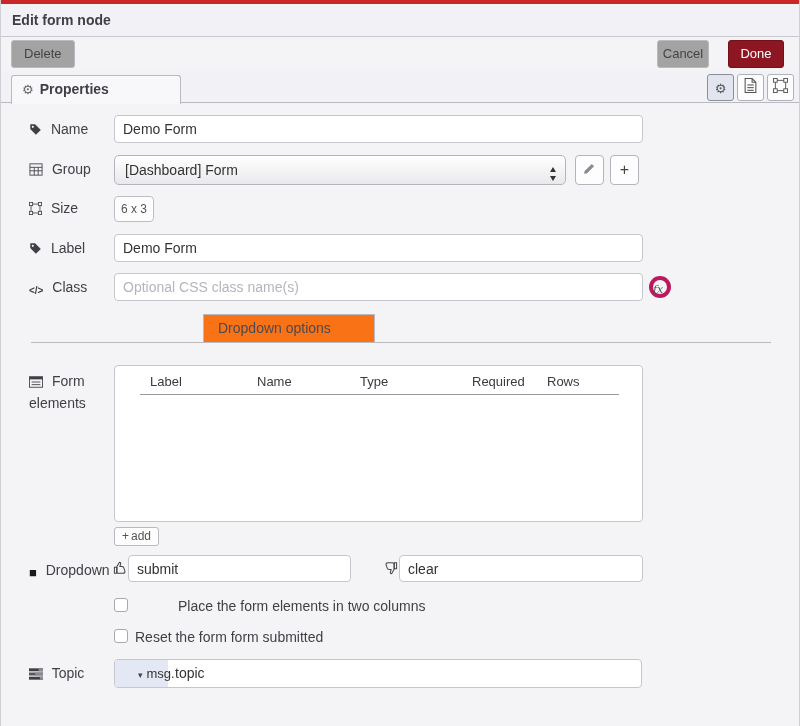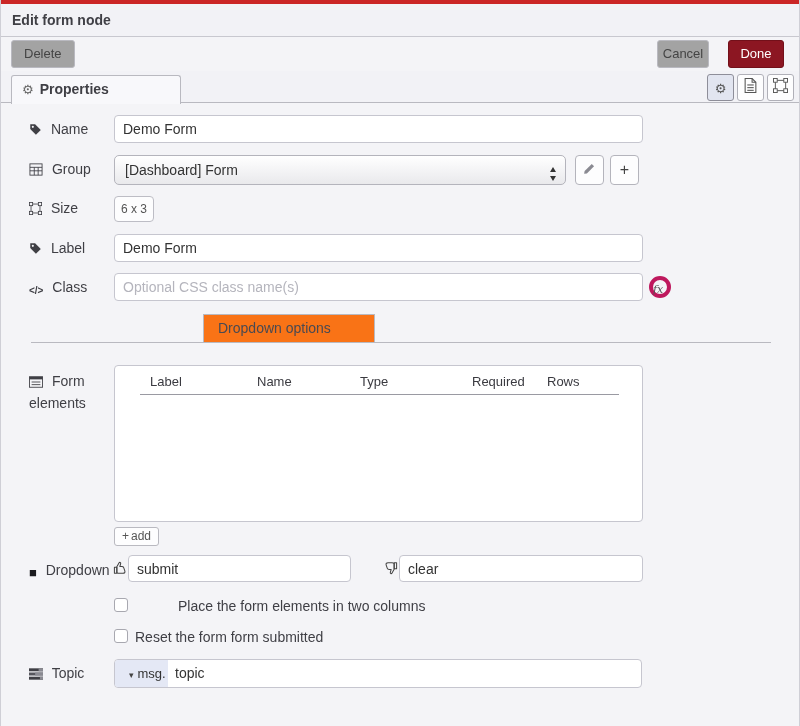--- a/index.html
+++ b/index.html
@@ -61,21 +61,21 @@
   .el-line { position:absolute; left:25px; top:28px; width:479px; height:1px; background:#9a9aa2; }
   .addbtn { position:absolute; left:113px; top:424px; height:19px; padding:0 7px; background:#fdfdfe;
             border:1px solid #b9b9c0; border-radius:3px; font-size:12px; color:#555;
             line-height:17px; cursor:pointer; }
   .chk { position:absolute; left:113px; width:14px; height:14px; background:#fff;
          border:1px solid #a8a8b0; border-radius:3px; cursor:pointer; }
   .chklabel { position:absolute; left:134px; font-size:14px; color:#3f3f45; }
   .typedinput { position:absolute; left:113px; top:556px; width:528px; height:29px;
                 border:1px solid #c6c6cf; border-radius:4px; background:#fff; overflow:hidden; }
   .ti-btn { position:absolute; left:0; top:0; width:53px; height:27px; background:#e4e8f5;
-            font-size:13px; color:#333; line-height:27px; padding-left:14px; cursor:pointer; }
+            font-size:13px; color:#333; line-height:27px; padding-left:23px; cursor:pointer; }
   .ti-val { position:absolute; left:60px; top:0; height:27px; line-height:27px; font-size:14px; color:#333; }
   .caret { font-size:9px; color:#444; margin-right:4px; font-family:"DejaVu Sans",sans-serif; }
   .grip { position:absolute; left:0; top:393px; width:4px; height:33px; background:#a9a9b2; border-radius:2px; }
 </style>
 </head>
 <body>
 
 <div id="dialog">
   <div class="topbar"></div>
   <div class="grip"></div>

